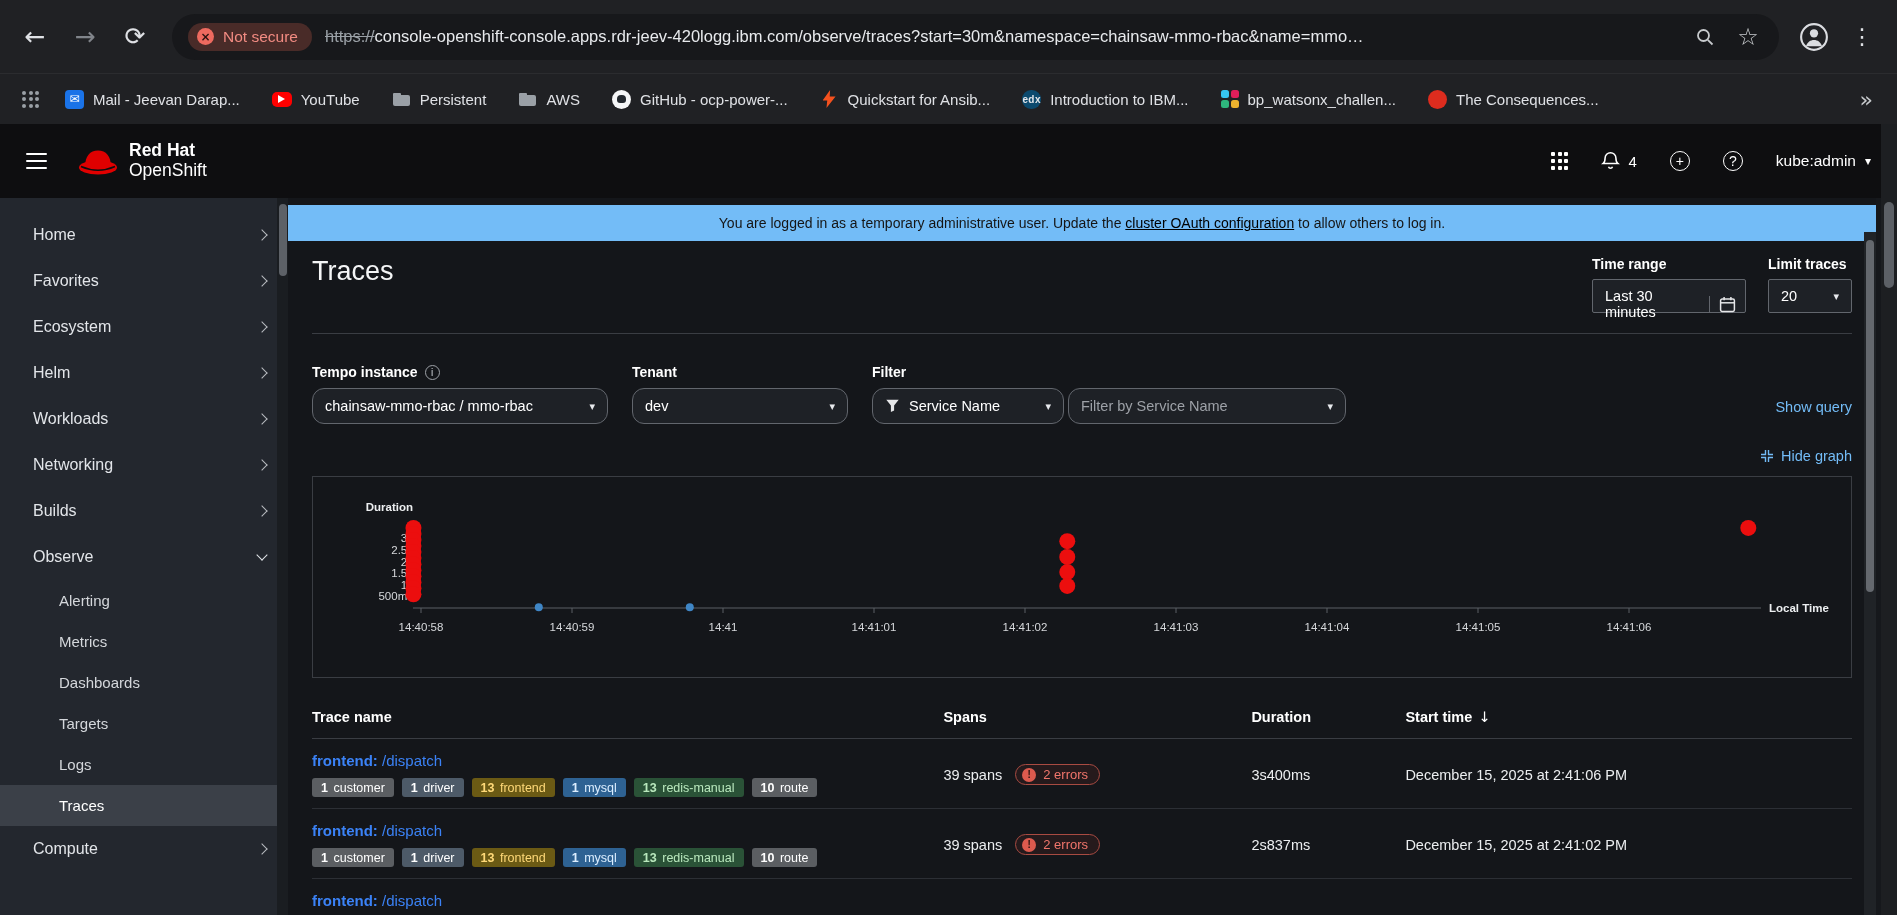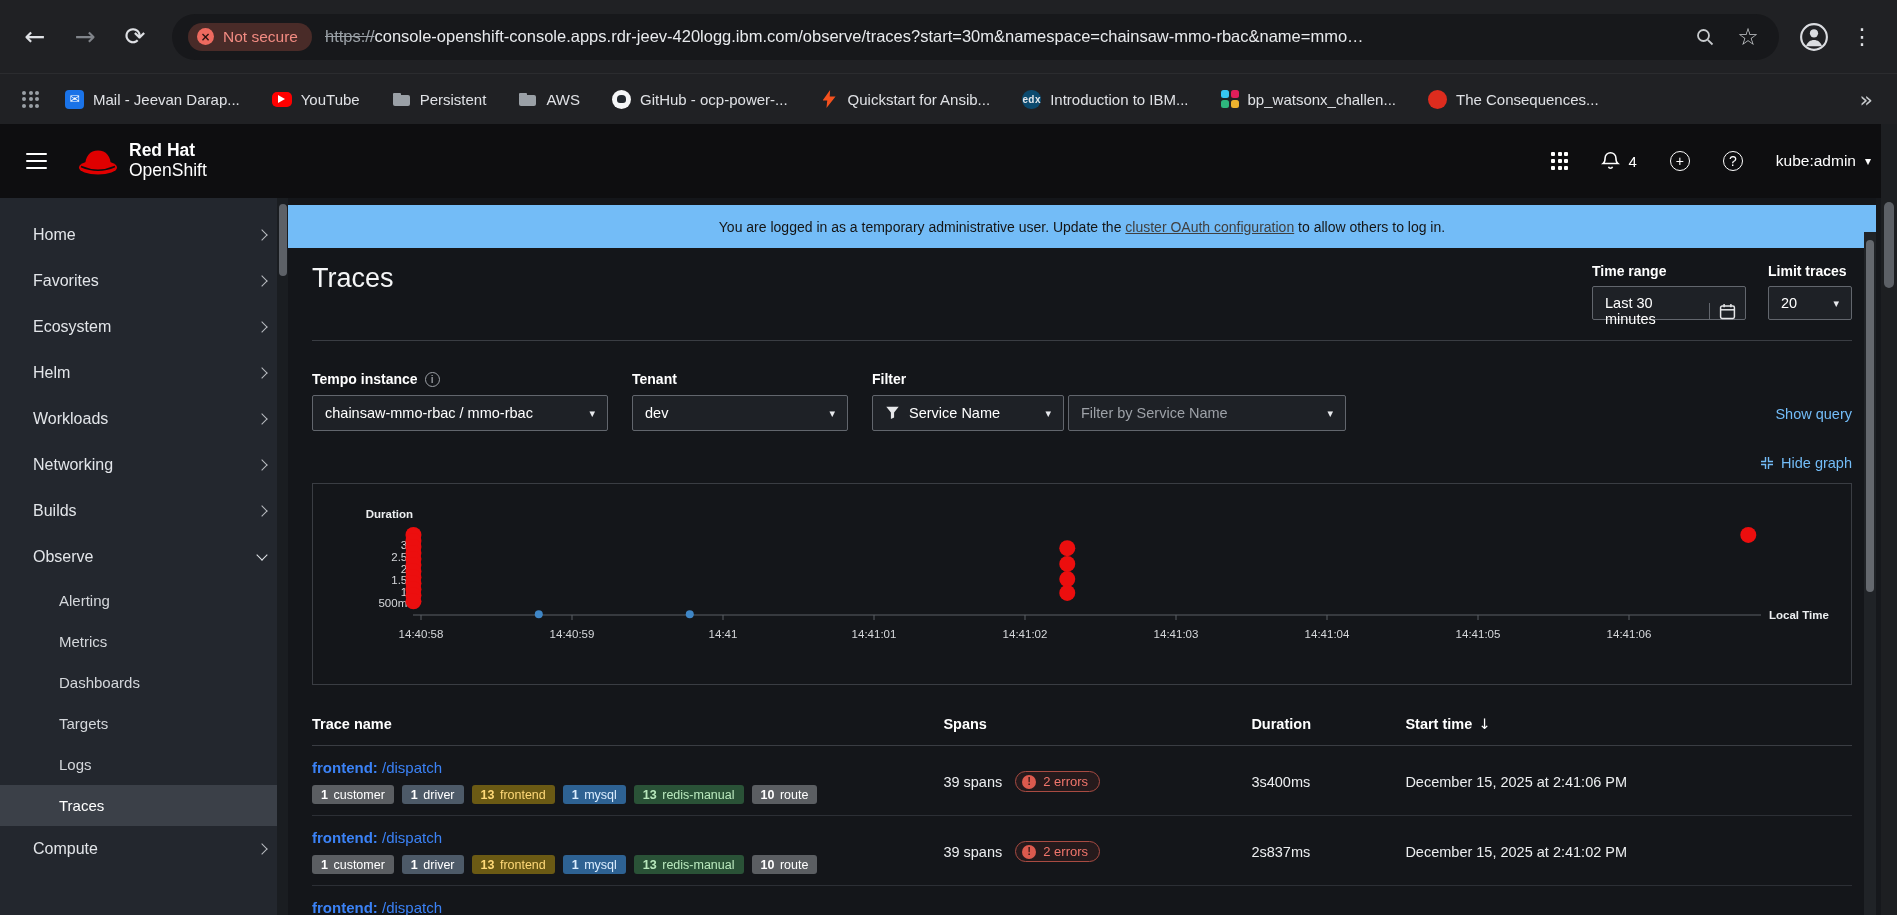--- a/index.html
+++ b/index.html
@@ -64,39 +64,39 @@
   .nav-item{height:46px;display:flex;align-items:center;padding:0 22px 0 33px;color:#e2e5e9;font-size:16px;cursor:default}
   .chev-r{width:8px;height:8px;border-right:1.7px solid #b9bcc1;border-bottom:1.7px solid #b9bcc1;transform:rotate(-45deg);margin-left:auto;flex:0 0 auto}
   .chev-d{width:8px;height:8px;border-right:1.7px solid #e2e5e9;border-bottom:1.7px solid #e2e5e9;transform:rotate(45deg);margin-left:auto;margin-bottom:4px;flex:0 0 auto}
   .nav-sub{height:41px;display:flex;align-items:center;padding-left:59px;color:#d4d7db;font-size:15px}
   .nav-sub.active{background:#3b4048;color:#fff}
   .side-scrollbar{position:absolute;top:0;right:0;width:11px;bottom:0;background:#1a1d21}
   .side-scrollbar .thumb{position:absolute;top:6px;left:1.5px;width:8px;height:72px;background:#5d6167;border-radius:4px}
 
   
   .content{position:absolute;top:198px;left:288px;right:21px;bottom:0;background:#14161a;overflow:hidden}
-  .banner{margin-top:7px;height:43px;background:#73bcf7;color:#151515;font-size:14px;display:flex;align-items:center;justify-content:center;white-space:pre-wrap}
-  .banner .blink{color:#404040;text-decoration:underline}
+  .banner{margin-top:7px;height:36px;background:#73bcf7;color:#151515;font-size:14px;display:flex;align-items:center;justify-content:center;white-space:pre-wrap}
+  .banner .blink{color:#000000;text-decoration:underline}
   .pad{padding:0 24px}
   .header-row{display:flex;margin-top:15px}
   .page-title{font-size:27px;color:#f4f5f6;font-weight:400}
   .hdr-controls{margin-left:auto;display:flex;gap:22px}
   .stack label{display:block;font-size:14px;font-weight:700;color:#fff;margin-bottom:7px}
   .ctl{height:34px;background:#1e2126;border:1px solid #62666d;border-radius:2px;display:flex;align-items:center;color:#fff;font-size:14.5px}
   .ctl.time{width:154px;padding:16px 0 0 12px}
   .ctl.time .txt{flex:1}
   .cal{padding:0 9px;border-left:1px solid #62666d;height:100%;display:flex;align-items:center;margin-left:8px}
   .ctl.limit{width:84px;padding:0 12px}
   .caret2{margin-left:auto;color:#e8eaed;font-size:11px;font-family:"DejaVu Sans",sans-serif}
   hr.div{border:none;border-top:1px solid #3a3d43;margin:20px 0 0}
   .filter-row{display:flex;align-items:flex-end;margin-top:30px}
   .fgroup{margin-right:24px}
   .fgroup>label{display:flex;align-items:center;gap:7px;font-size:14px;font-weight:700;color:#fff;margin-bottom:8px}
   .info-ico{width:15px;height:15px;border:1px solid #9da1a7;border-radius:50%;color:#cfd3d8;font-size:10px;font-weight:400;display:inline-flex;align-items:center;justify-content:center;font-style:normal}
-  .select{height:36px;background:#1e2126;border:1px solid #62666d;border-radius:2px;display:flex;align-items:center;padding:0 12px;color:#fff;font-size:14.5px;gap:9px}
+  .select{height:36px;background:#1e2126;border:1px solid #62666d;border-radius:12px;display:flex;align-items:center;padding:0 12px;color:#fff;font-size:14.5px;gap:9px}
   .w-tempo{width:296px}.w-tenant{width:216px}.w-ftype{width:192px}
   .w-fval{width:278px}.w-fval .ph{color:#9da1a7}
   .filter-pair{display:flex;gap:4px}
   .link{color:#73bcf7;font-size:14.5px;cursor:pointer;text-decoration:none}
   .show-query{margin-left:auto;margin-bottom:9px}
   .hide-row{display:flex;justify-content:flex-end;align-items:center;gap:7px;margin-top:24px}
   .chart-card{margin-top:12px;border:1px solid #3a3d43;height:202px;overflow:hidden}
   .c-lab{fill:#eceef0;font-size:11.5px;font-weight:700}
   .c-tick{fill:#d6d8db;font-size:11.5px}
 

